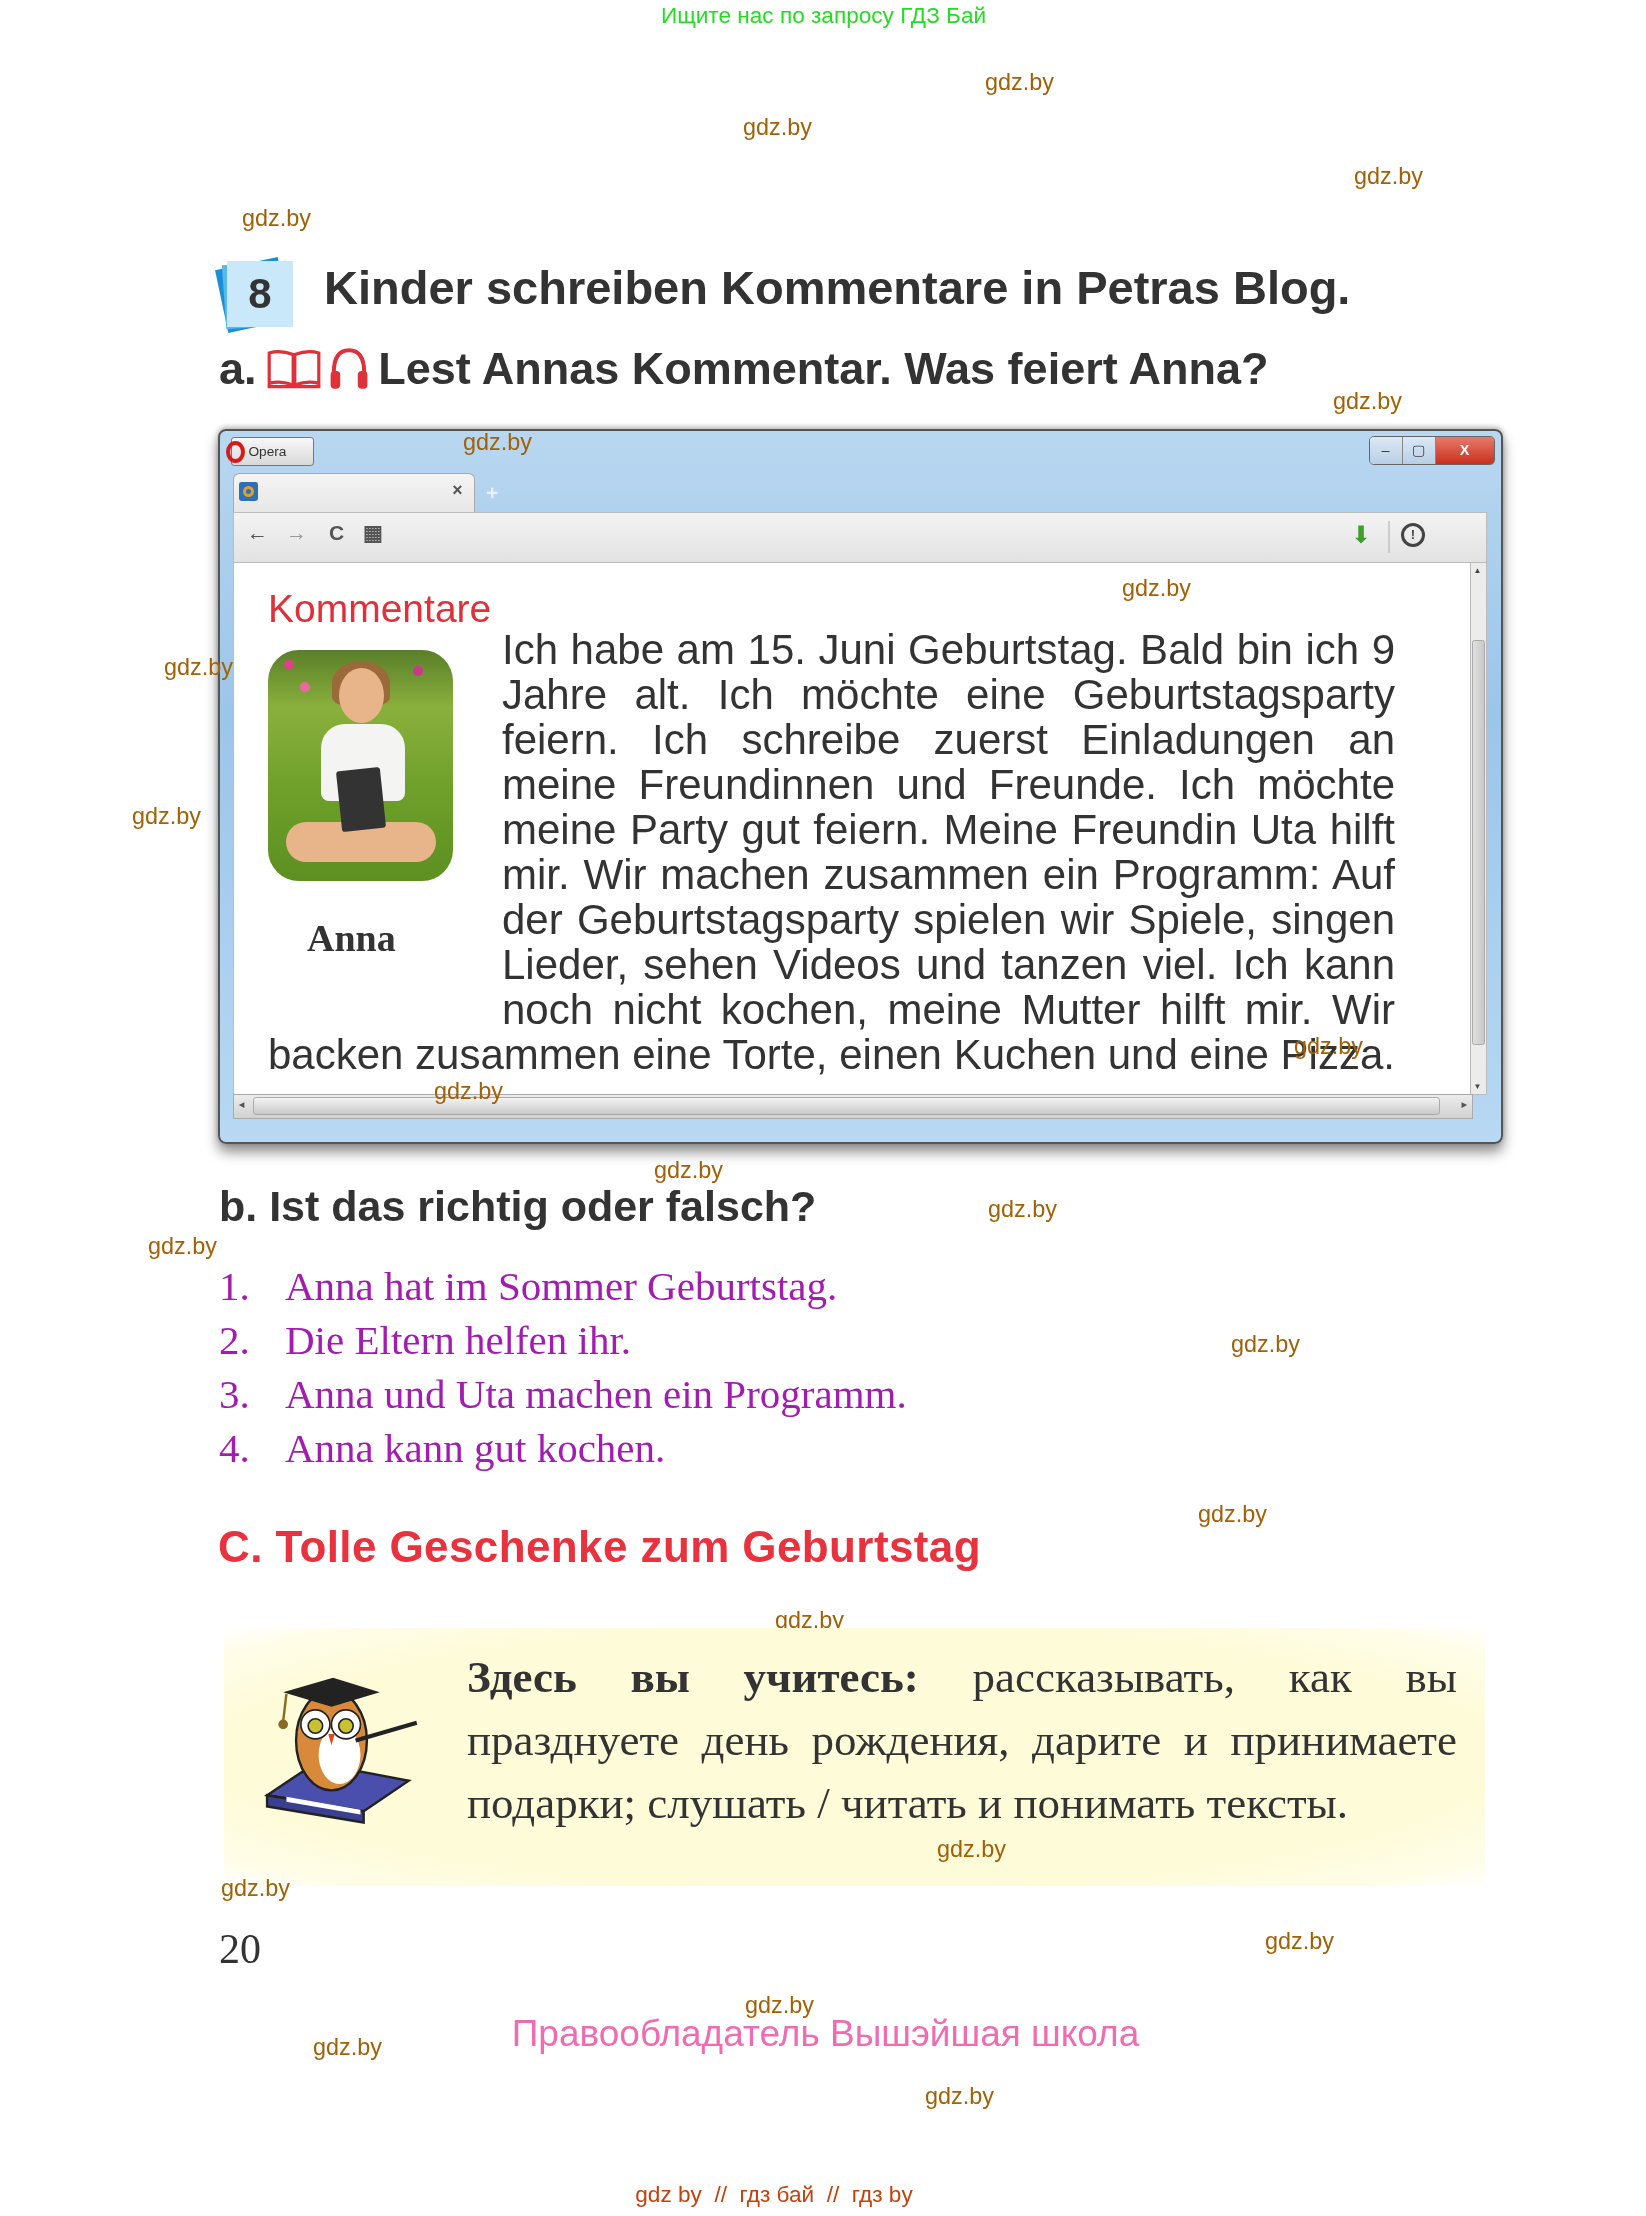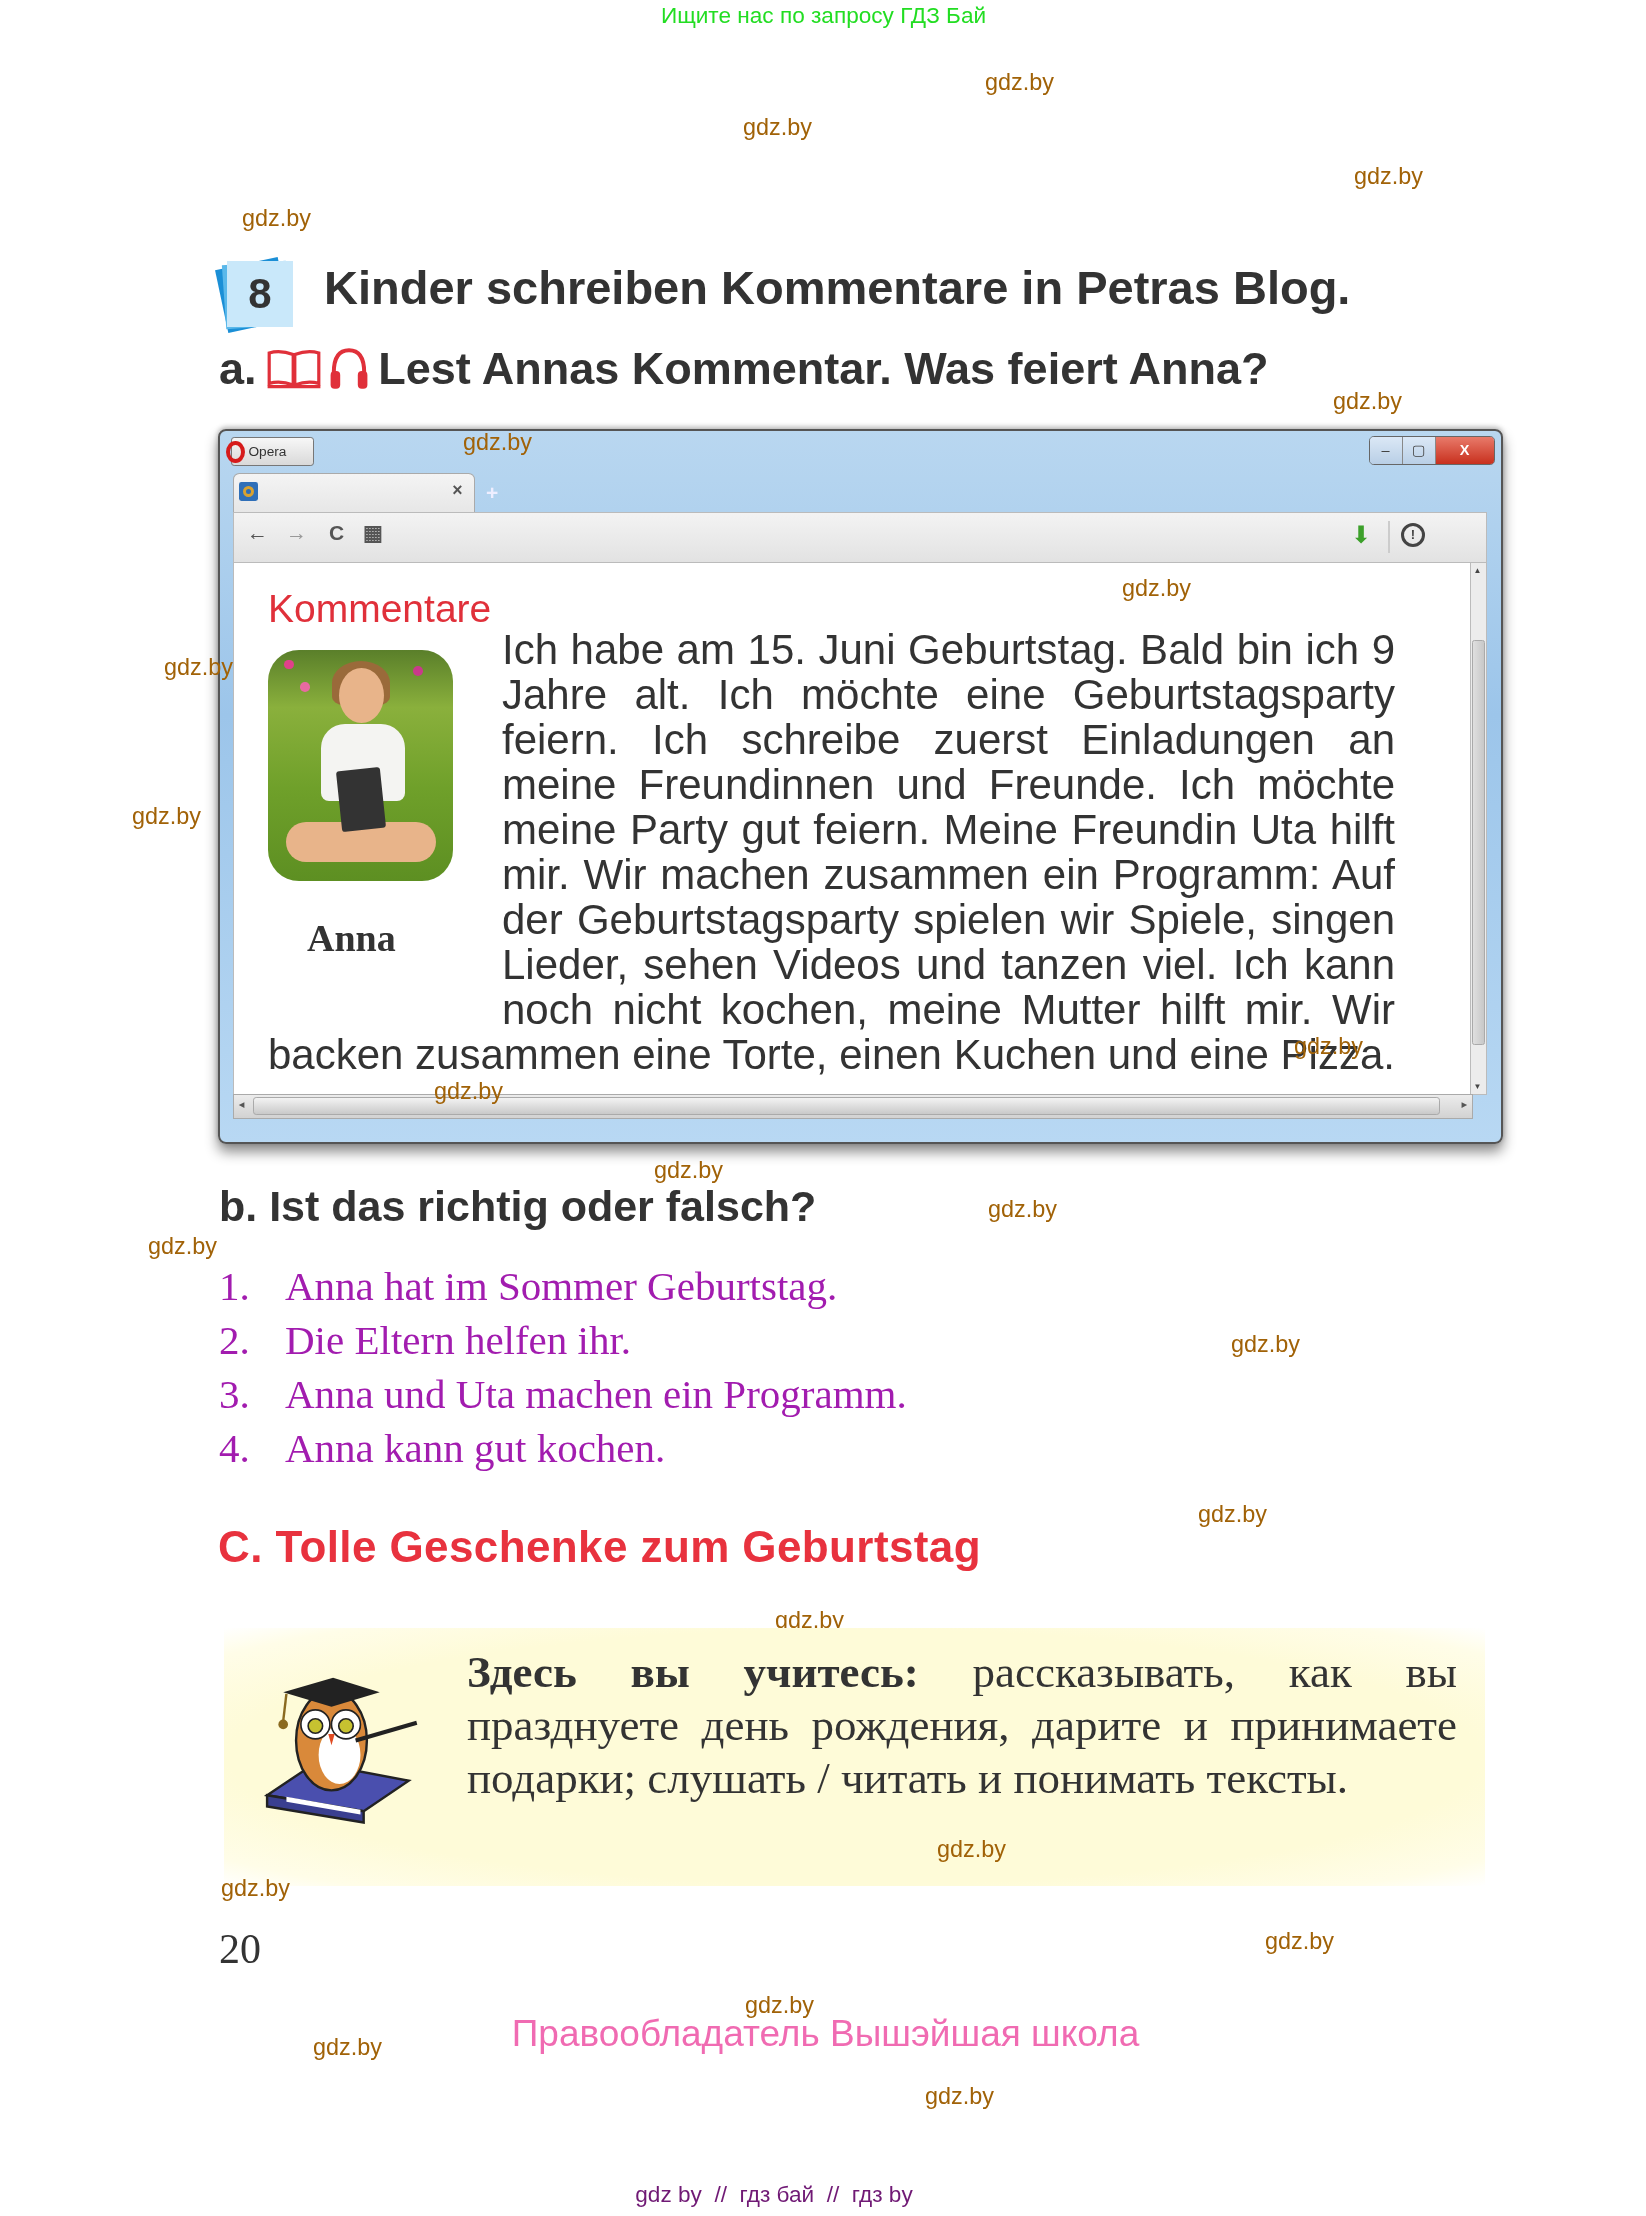--- a/index.html
+++ b/index.html
@@ -1,19 +1,19 @@
 <!DOCTYPE html>
 <html style="font-size:13px"><head>
 <meta charset="utf-8">
 <style>
   html, body { margin:0; padding:0; }
   body { width:1647px; height:2216px; background:#ffffff; position:relative; overflow:hidden; font-family:"Liberation Sans", sans-serif; color:#333; }
   .wm { position:absolute; font-family:"Liberation Sans", sans-serif; font-size:23.4px; color:#a16207; white-space:nowrap; }
   .topnote { position:absolute; top:3.2px; left:0; width:1647px; text-align:center; font-size:22.6px; color:#22dd22; }
-  .bottomnote { position:absolute; top:2182px; left:0; width:1548px; text-align:center; font-size:22.6px; color:#701a75; }
+  .bottomnote { position:absolute; top:2182px; left:0; width:1548px; text-align:center; font-size:22.6px; color:#c2410c; }
 
   
   .ex-badge { position:absolute; left:219px; top:258px; width:77px; height:71px; }
   .ex-badge .back1 { position:absolute; left:1.6px; top:4.8px; width:64px; height:64px; background:#1b8fd6; transform:rotate(-12deg); }
   .ex-badge .back2 { position:absolute; left:4.8px; top:4.8px; width:64px; height:64px; background:#5ab8ea; transform:rotate(-4deg); }
   .ex-badge .front { position:absolute; left:8px; top:3.2px; width:66px; height:66px; background:#c9e8fa; display:flex; align-items:center; justify-content:center; font-weight:bold; font-size:42px; color:#333; }
   .ex-title { position:absolute; left:324px; top:260px; font-size:47px; font-weight:bold; color:#333; white-space:nowrap; }
   .sub-a { position:absolute; left:219px; top:343px; font-size:45px; font-weight:bold; color:#333; white-space:nowrap; display:flex; align-items:center; gap:9.7px; }
   .sub-a .icons { display:flex; gap:6.4px; align-items:center; }
 
@@ -62,21 +62,21 @@
   
   .sub-b { position:absolute; left:219px; top:1182px; font-size:43px; font-weight:bold; color:#333; white-space:nowrap; }
   .tf-list { position:absolute; left:219px; top:1259px; font-family:"Liberation Serif", serif; font-size:41px; color:#a21caf; line-height:54px; }
   .tf-list .item { white-space:nowrap; }
   .tf-list .num { display:inline-block; width:66px; }
 
   
   .section-c { position:absolute; left:218px; top:1522px; font-size:44px; font-weight:bold; color:#e8323e; white-space:nowrap; letter-spacing:0.4px; }
   .learn-box { position:absolute; left:224px; top:1628px; width:1261px; height:258px; background:radial-gradient(ellipse at center,#fefbd8 70%,#fffde8 90%,#ffffff 100%); }
   .owl { position:absolute; left:27px; top:32px; width:169px; height:169px; }
-  .learn-text { position:absolute; left:243px; top:17.7px; width:990px; font-family:"Liberation Serif", serif; font-size:45px; line-height:53px; color:#333; text-align:justify; }
+  .learn-text { position:absolute; left:243px; top:17.7px; width:990px; font-family:"Liberation Serif", serif; font-size:45px; line-height:63px; color:#333; text-align:justify; }
   .learn-text b { font-weight:bold; }
 
   .page-num { position:absolute; left:219px; top:1925px; font-family:"Liberation Serif", serif; font-size:42px; color:#333; }
   .copyright { position:absolute; left:0; top:2013px; width:1647px; text-align:center; font-size:37px; color:#f06bb2; padding-left:4px; box-sizing:border-box; }
 </style>
 </head>
 <body>
 
 <div class="topnote">Ищите нас по запросу ГДЗ Бай</div>
 

